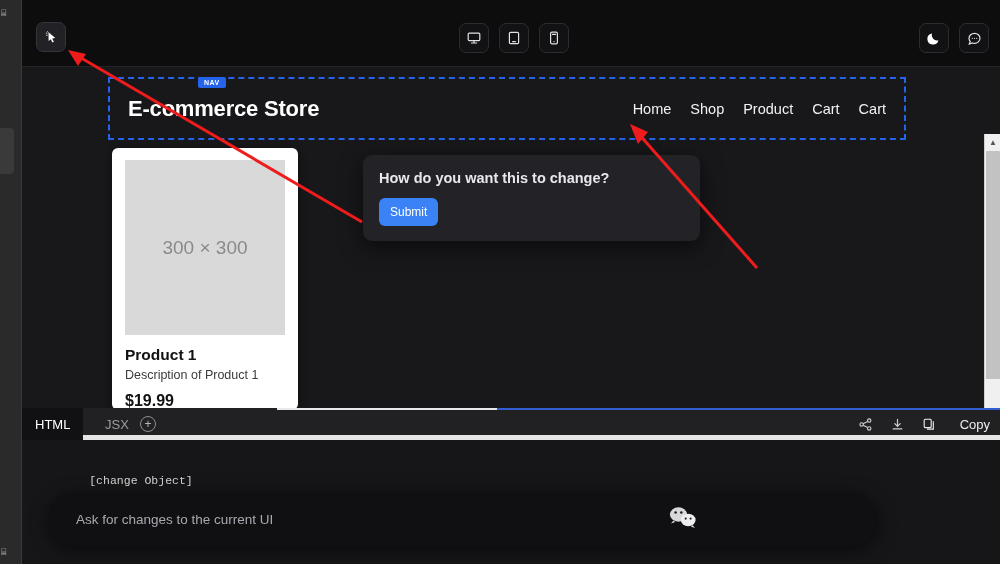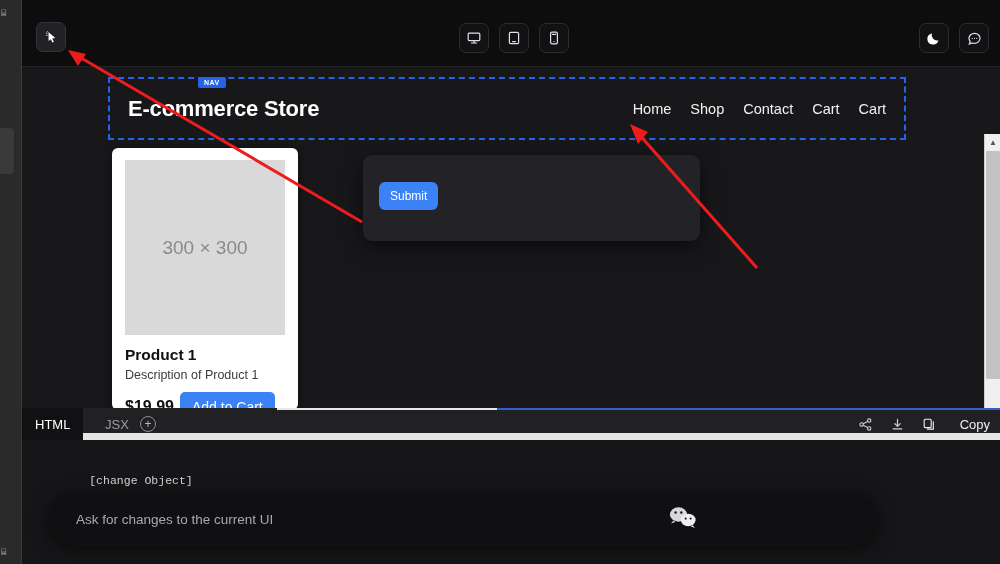--- a/index.html
+++ b/index.html
@@ -153,21 +153,21 @@
     background: #c2c2c2; border-radius: 1px;
   }
 
   
   .editor-pane {
     position: absolute; left: 22px; top: 408px; width: 978px; height: 156px;
     background: #1b1b1d;
   }
   .tabbar {
     position: absolute; left: 0; top: 0; width: 978px; height: 32px;
-    background: #212124; border-bottom: 7px solid #e5e5e5;
+    background: #212124; border-bottom: 5px solid #e5e5e5;
   }
   .tab {
     position: absolute; top: 0; height: 32px;
     display: flex; align-items: center; padding: 0 13px;
     font-size: 13px; color: #9b9ba1;
   }
   .tab.active { background: #111113; color: #ffffff; }
   #tab-html { left: 0; }
   #tab-jsx { left: 70px; }
   .tab-add {
@@ -287,37 +287,37 @@
     </div>
 
     <div class="page-surface">
 
       <div class="site-header">
         <div class="nav-badge">NAV</div>
         <div class="brand">E-commerce Store</div>
         <div class="nav-links">
           <a href="#">Home</a>
           <a href="#">Shop</a>
-          <a href="#">Contact</a>
+          <a href="#">Product</a>
           <a href="#">Cart</a>
           <a href="#">Cart</a>
         </div>
       </div>
 
       <div class="product-card">
         <div class="product-thumb">300 × 300</div>
         <div class="product-title">Product 1</div>
         <div class="product-desc">Description of Product 1</div>
         <div class="product-foot">
           <span class="product-price">$19.99</span>
-          <button class="add-cart-btn">Add to Cart</button>
         </div>
       </div>
 
       <div class="change-dialog">
+        <div class="dialog-title">How do you want this to change?</div>
         <div class="dialog-row">
           <button class="submit-btn">Submit</button>
         </div>
       </div>
 
       <div class="pv-scrollbar">
         <div class="pv-sb-arrow up">▲</div>
         <div class="pv-sb-thumb"></div>
 
       </div>

